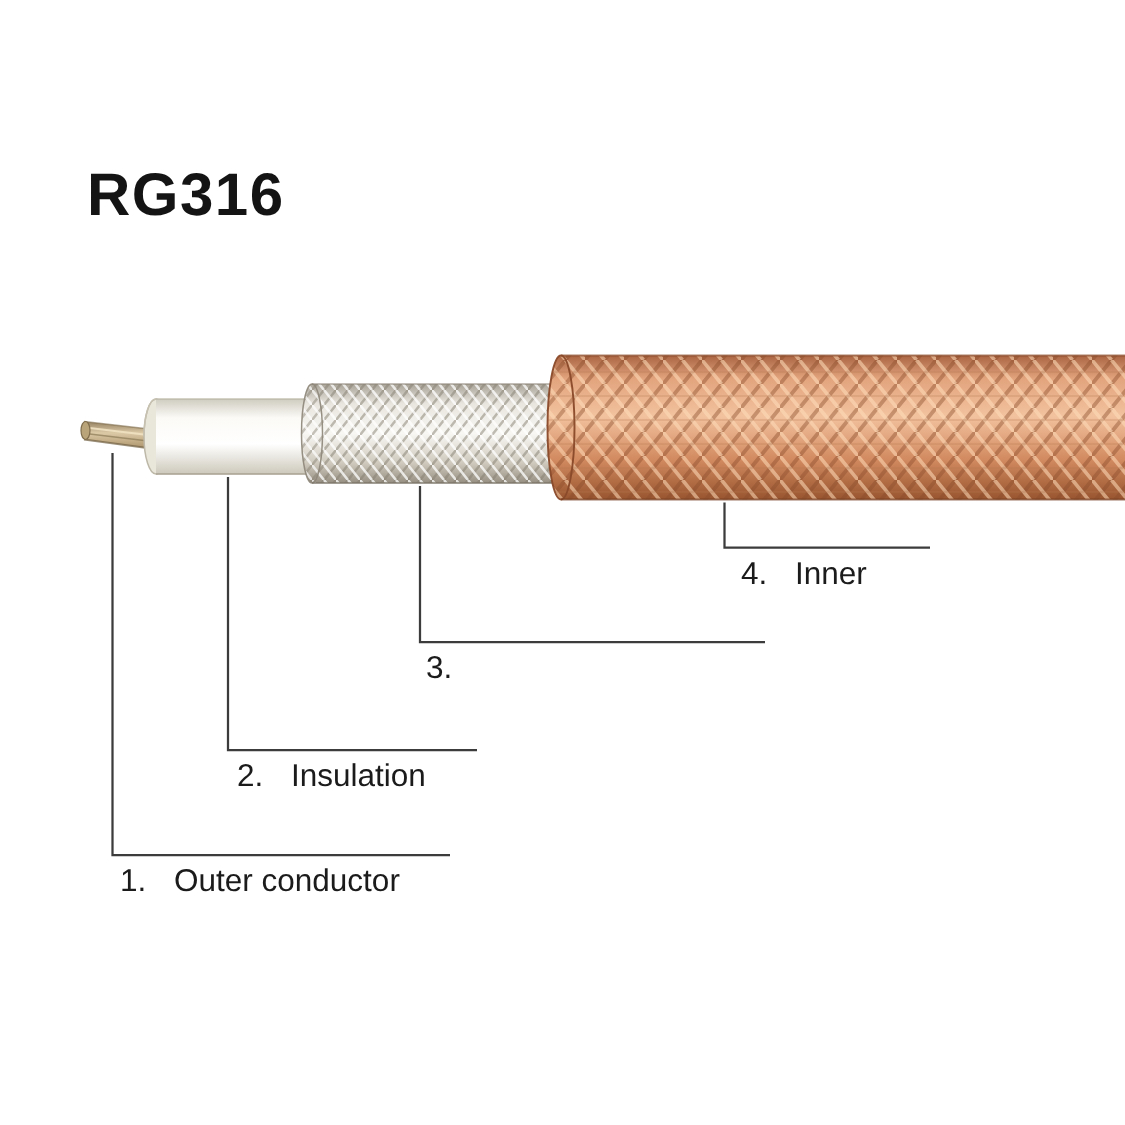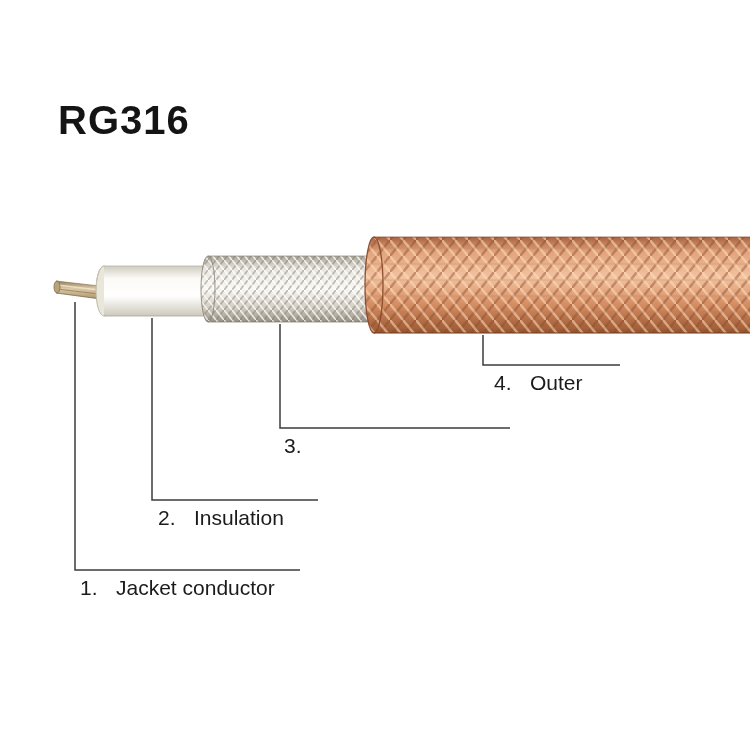--- a/index.html
+++ b/index.html
@@ -11,21 +11,21 @@
   .stage {
     position: relative;
     width: 750px;
     height: 750px;
     background: #ffffff;
     overflow: hidden;
   }
   .title {
     position: absolute;
     left: 58px;
-    top: 98px;
+    top: 108px;
     font-size: 40px;
     font-weight: 600;
     color: #141414;
     letter-spacing: 1px;
   }
   .diagram-svg {
     position: absolute;
     left: 0;
     top: 0;
   }
@@ -128,30 +128,30 @@
       <path d="M152,318 L152,500 L318,500"></path>
       <path d="M280,324 L280,428 L510,428"></path>
       <path d="M483,335 L483,365 L620,365"></path>
     </g>
   </svg>
 
   <div class="title">RG316</div>
 
   <div class="label" style="left:494px; top:371px;">
     <span class="num">4.</span>
-    <span>Outer</span>
+    <span>Inner</span>
   </div>
 
   <div class="label" style="left:284px; top:434px;">
     <span class="num">3.</span>
   </div>
 
   <div class="label" style="left:158px; top:506px;">
     <span class="num">2.</span>
     <span>Insulation</span>
   </div>
 
   <div class="label" style="left:80px; top:576px;">
     <span class="num">1.</span>
-    <span>Jacket conductor</span>
+    <span>Outer conductor</span>
   </div>
 
 </div>
 
 </body></html>

